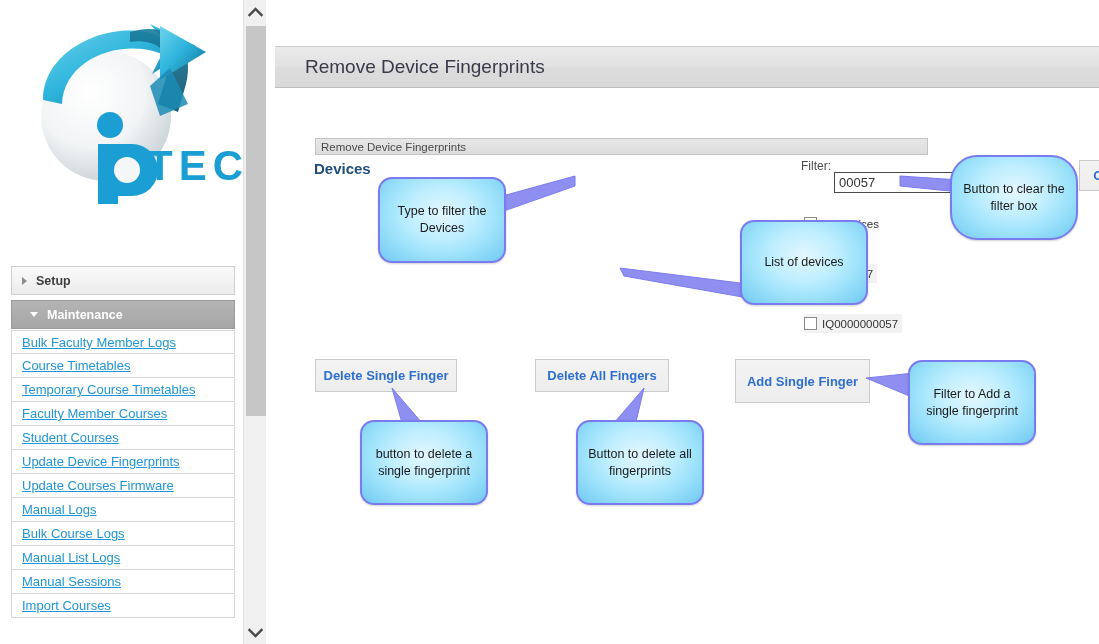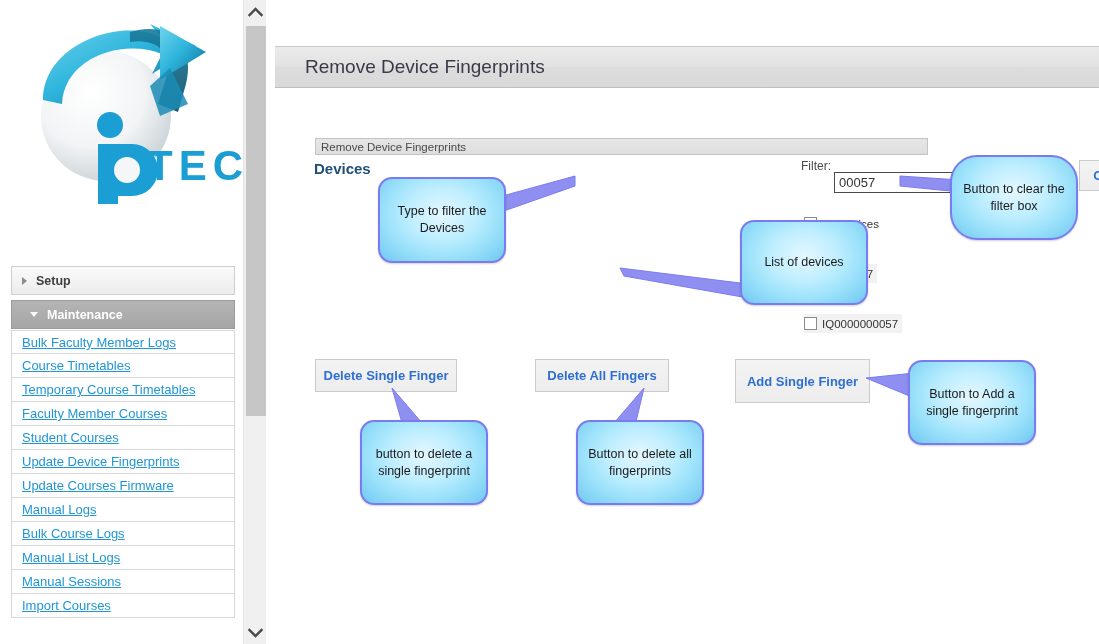--- a/index.html
+++ b/index.html
@@ -393,15 +393,15 @@
   </svg>
   <svg class="tail" style="left:866px; top:372px; width:60px; height:36px;" viewBox="0 0 60 36">
     <polygon points="0,6 58,0 58,30"></polygon>
   </svg>
 
   <div class="callout" id="co-filter">Type to filter the Devices</div>
   <div class="callout" id="co-clearbtn">Button to clear the filter box</div>
   <div class="callout" id="co-devlist">List of devices</div>
   <div class="callout" id="co-delsingle">button to delete a single fingerprint</div>
   <div class="callout" id="co-delall">Button to delete all fingerprints</div>
-  <div class="callout" id="co-addsingle">Button to Add a single fingerprint</div>
+  <div class="callout" id="co-addsingle">Filter to Add a single fingerprint</div>
 
 </div>
 
 </body></html>

